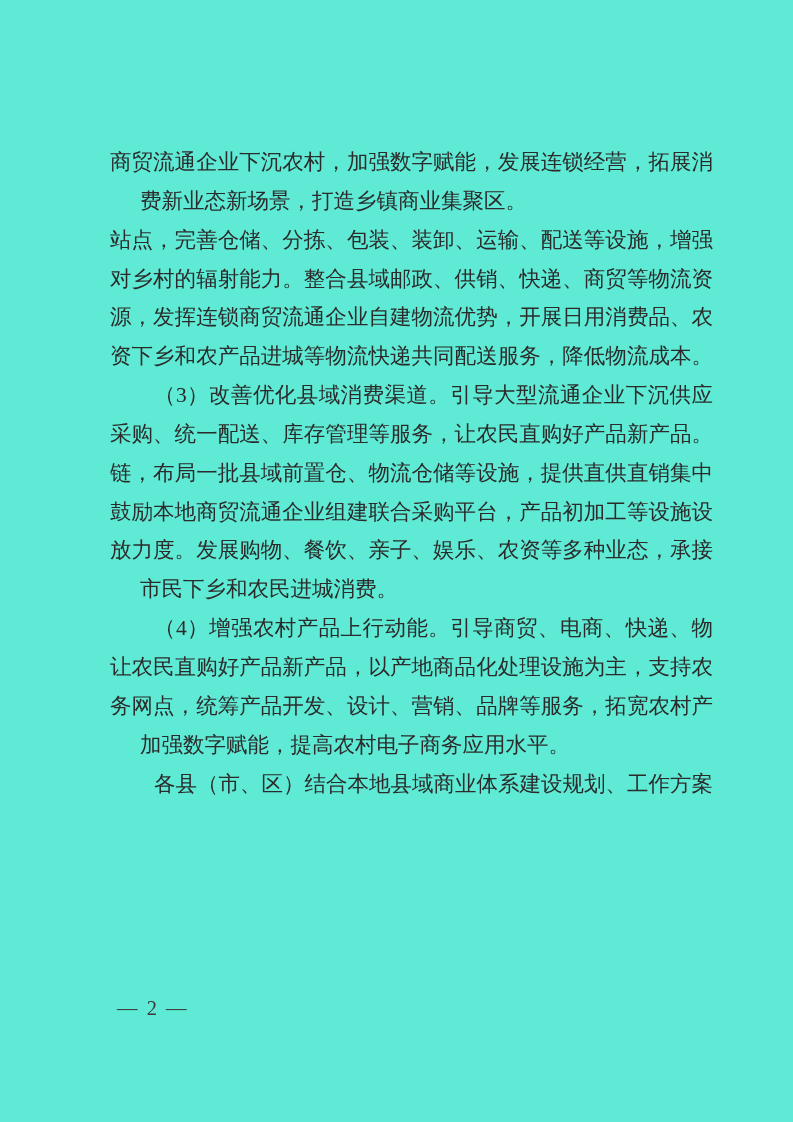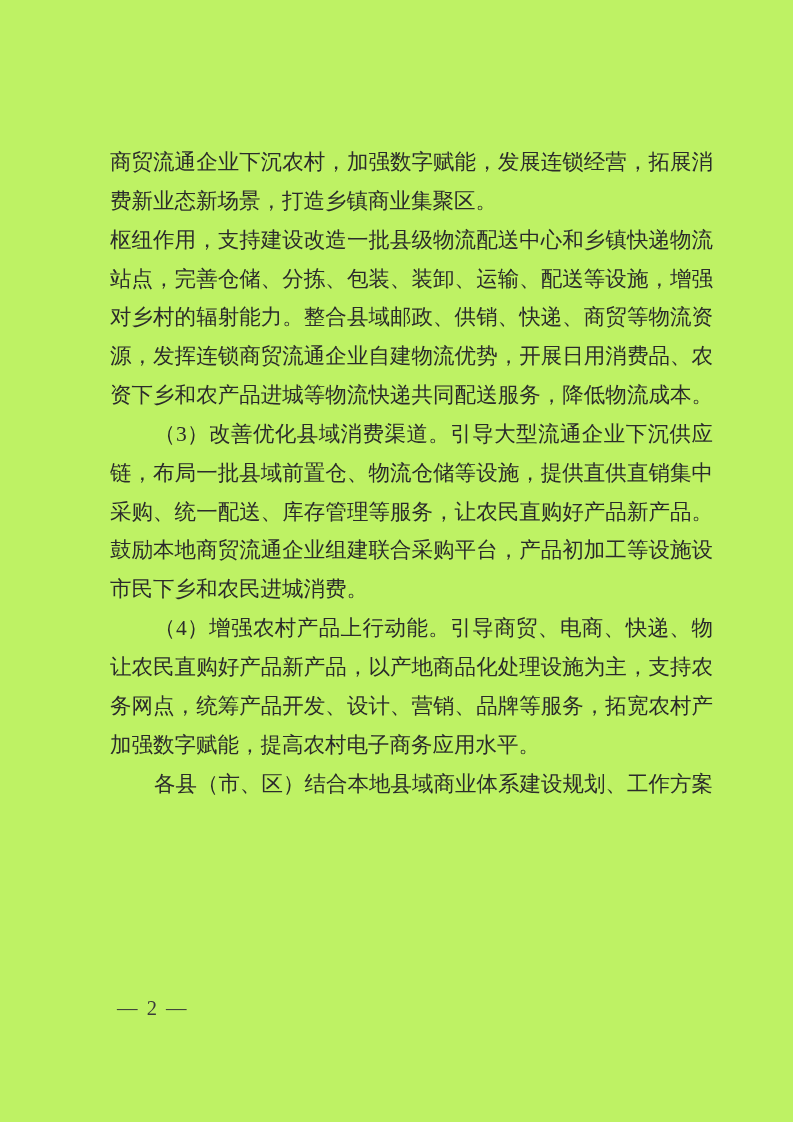--- a/index.html
+++ b/index.html
@@ -31,53 +31,54 @@
     overflow: hidden;
   }
   .line.just {
     text-align: justify;
     text-align-last: justify;
     -moz-text-align-last: justify;
   }
   .line.left {
     text-align: center;
     text-align-last: left;
+    margin-left: 30px;
   }
   .line.indent { text-indent: 44px; }
   .page-number {
     position: absolute;
     left: 117px;
     top: 995px;
     font-size: 20.5px;
     line-height: 26px;
     color: #3a3a3a;
     letter-spacing: 2px;
   }
 </style>
 </head>
 <body>
 
-<div class="page" style="background: #bef264;">
+<div class="page" style="background: #5eead4;">
   <div class="text-block" style="color: rgb(43, 43, 43);">
       <div class="para">
         <div class="line just">商贸流通企业下沉农村，加强数字赋能，发展连锁经营，拓展消</div>
         <div class="line left">费新业态新场景，打造乡镇商业集聚区。</div>
       </div>
       <div class="para">
-        <div class="line just">枢纽作用，支持建设改造一批县级物流配送中心和乡镇快递物流</div>
         <div class="line just">站点，完善仓储、分拣、包装、装卸、运输、配送等设施，增强</div>
         <div class="line just">对乡村的辐射能力。整合县域邮政、供销、快递、商贸等物流资</div>
         <div class="line just">源，发挥连锁商贸流通企业自建物流优势，开展日用消费品、农</div>
         <div class="line just">资下乡和农产品进城等物流快递共同配送服务，降低物流成本。</div>
       </div>
       <div class="para">
         <div class="line just indent">（3）改善优化县域消费渠道。引导大型流通企业下沉供应</div>
+        <div class="line just">采购、统一配送、库存管理等服务，让农民直购好产品新产品。</div>
         <div class="line just">链，布局一批县域前置仓、物流仓储等设施，提供直供直销集中</div>
-        <div class="line just">采购、统一配送、库存管理等服务，让农民直购好产品新产品。</div>
         <div class="line just">鼓励本地商贸流通企业组建联合采购平台，产品初加工等设施设备</div>
+        <div class="line just">放力度。发展购物、餐饮、亲子、娱乐、农资等多种业态，承接</div>
         <div class="line left">市民下乡和农民进城消费。</div>
       </div>
       <div class="para">
         <div class="line just indent">（4）增强农村产品上行动能。引导商贸、电商、快递、物</div>
         <div class="line just">让农民直购好产品新产品，以产地商品化处理设施为主，支持农</div>
         <div class="line just">务网点，统筹产品开发、设计、营销、品牌等服务，拓宽农村产</div>
         <div class="line left">加强数字赋能，提高农村电子商务应用水平。</div>
       </div>
       <div class="para">
         <div class="line just indent">各县（市、区）结合本地县域商业体系建设规划、工作方案</div>

